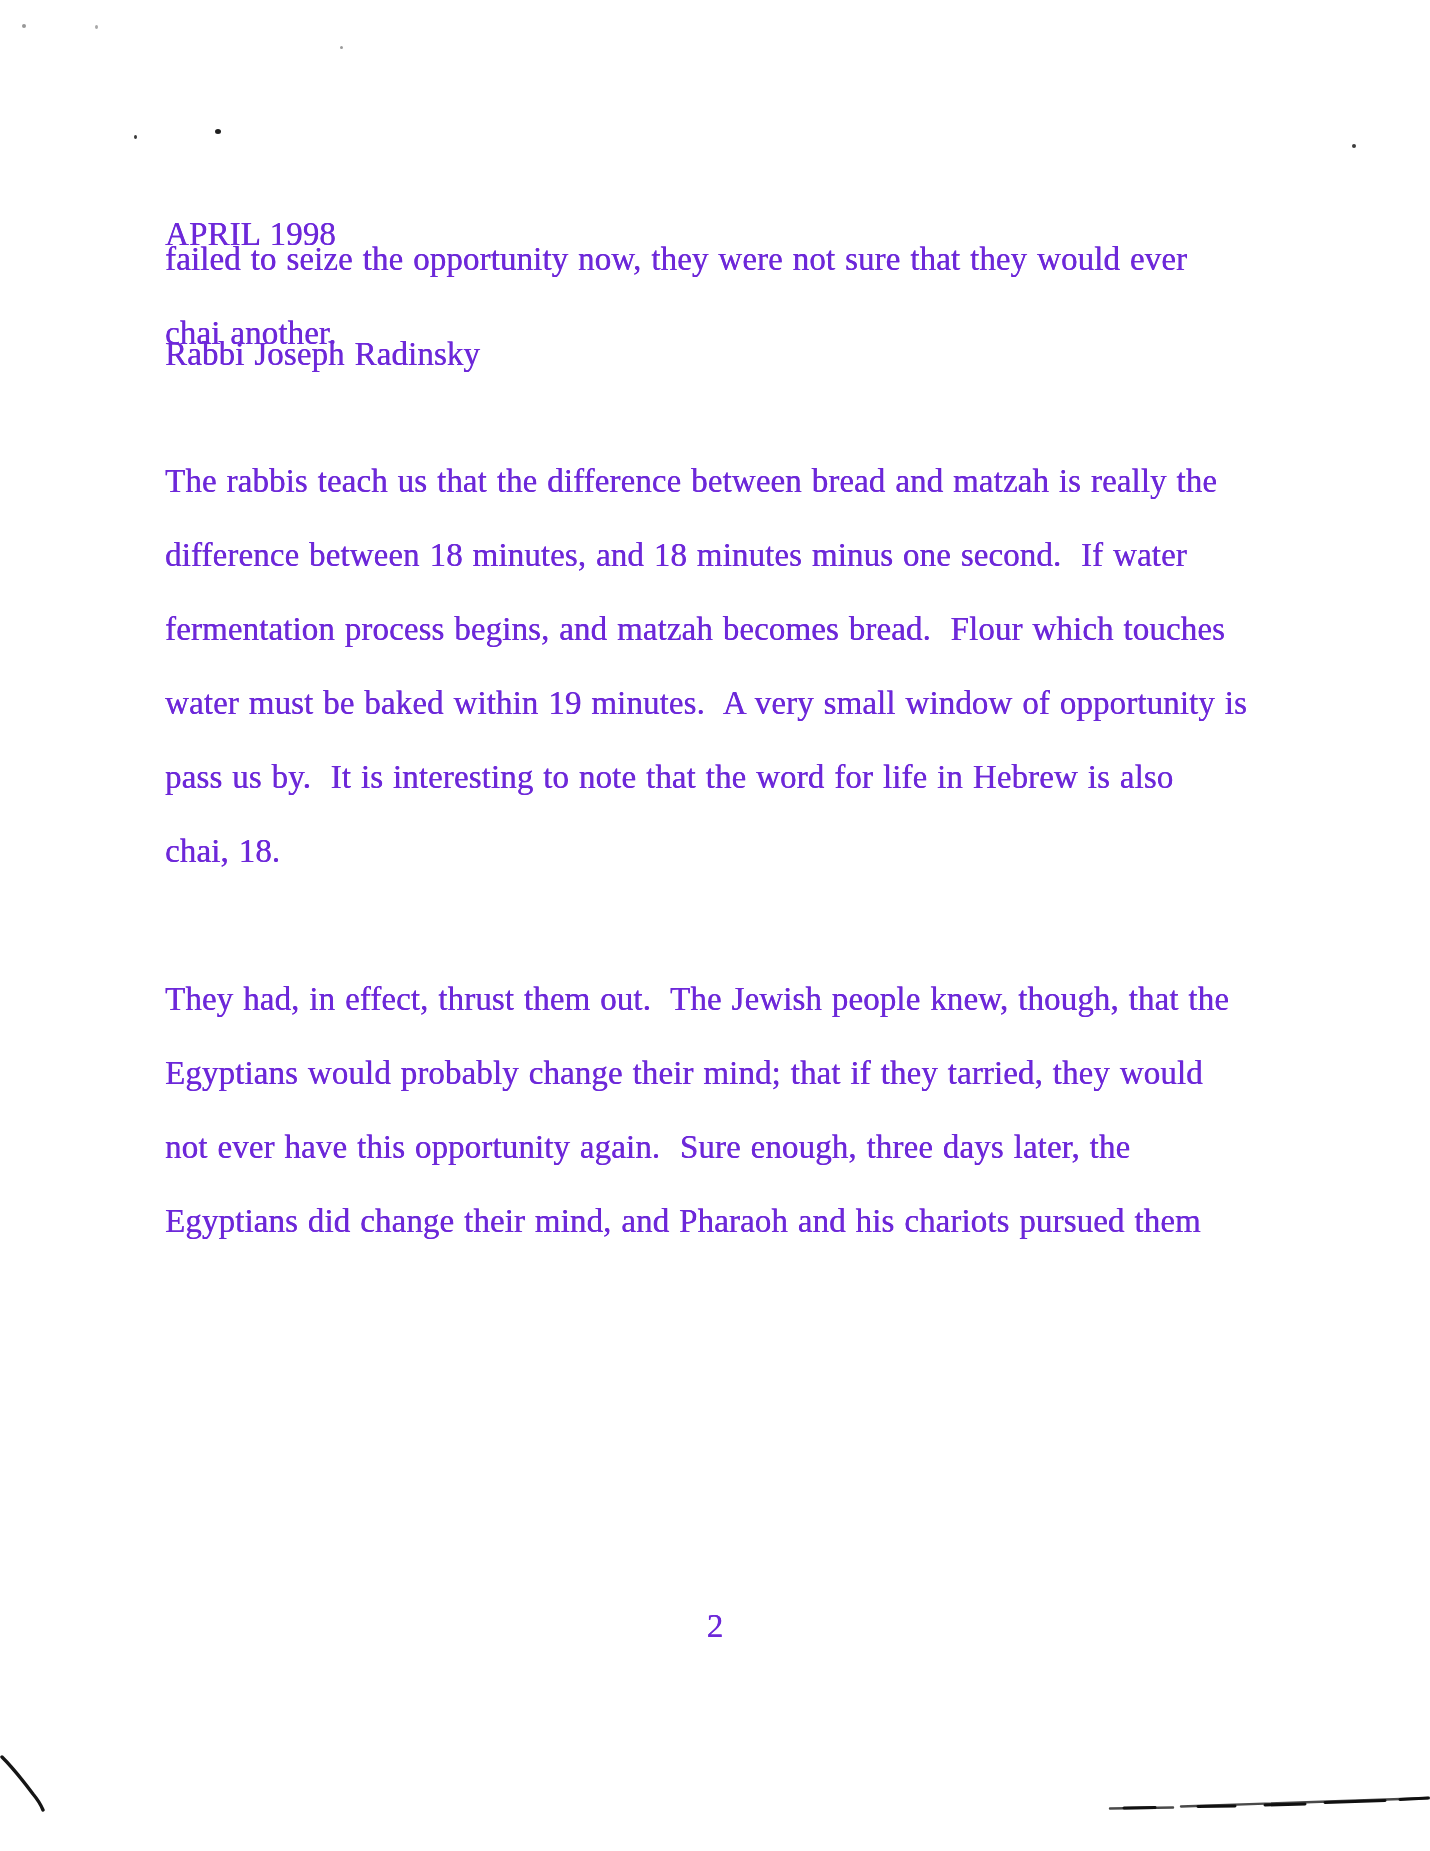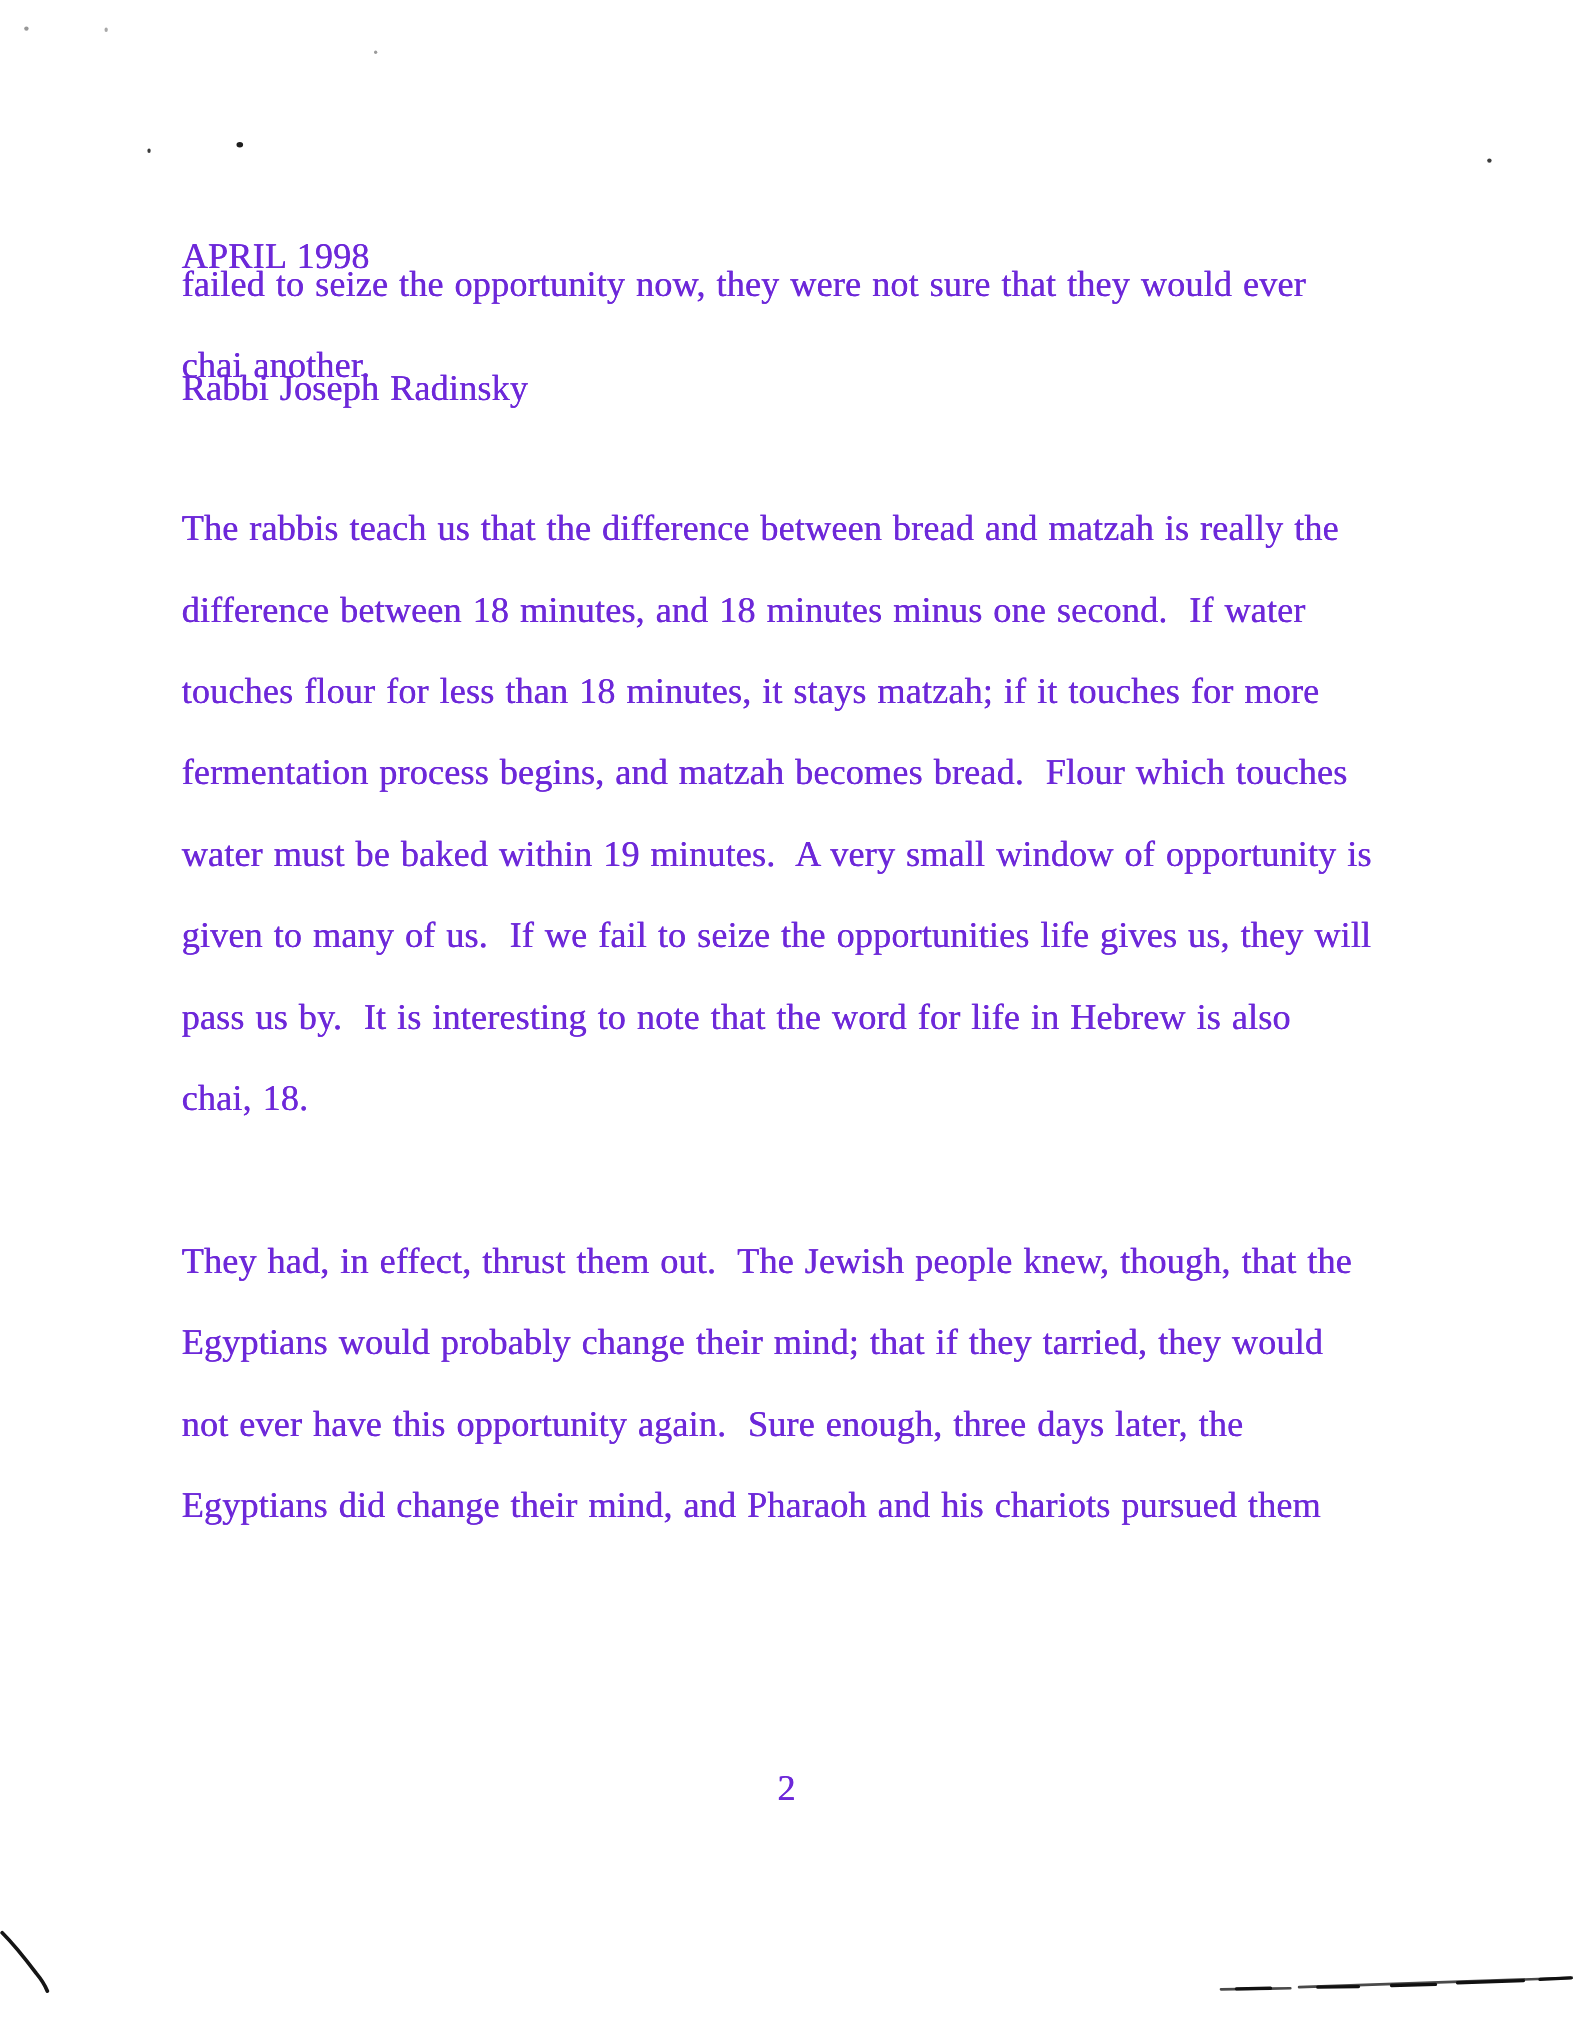--- a/index.html
+++ b/index.html
@@ -60,24 +60,22 @@
   </div>
 
   <div class="body-text txt">
     <div class="para">
       <div class="line">failed to seize the opportunity now, they were not sure that they would ever</div>
       <div class="line">chai another.</div>
     </div>
     <div class="para">
       <div class="line">The rabbis teach us that the difference between bread and matzah is really the</div>
       <div class="line">difference between 18 minutes, and 18 minutes minus one second.  If water</div>
-      <div class="line">touches flour for less than 18 minutes, it stays matzah; if it touches for more</div>
       <div class="line">fermentation process begins, and matzah becomes bread.  Flour which touches</div>
       <div class="line">water must be baked within 19 minutes.  A very small window of opportunity is</div>
-      <div class="line">given to many of us.  If we fail to seize the opportunities life gives us, they will</div>
       <div class="line">pass us by.  It is interesting to note that the word for life in Hebrew is also</div>
       <div class="line">chai, 18.</div>
     </div>
     <div class="para">
       <div class="line">They had, in effect, thrust them out.  The Jewish people knew, though, that the</div>
       <div class="line">Egyptians would probably change their mind; that if they tarried, they would</div>
       <div class="line">not ever have this opportunity again.  Sure enough, three days later, the</div>
       <div class="line">Egyptians did change their mind, and Pharaoh and his chariots pursued them</div>
     </div>
   </div>

